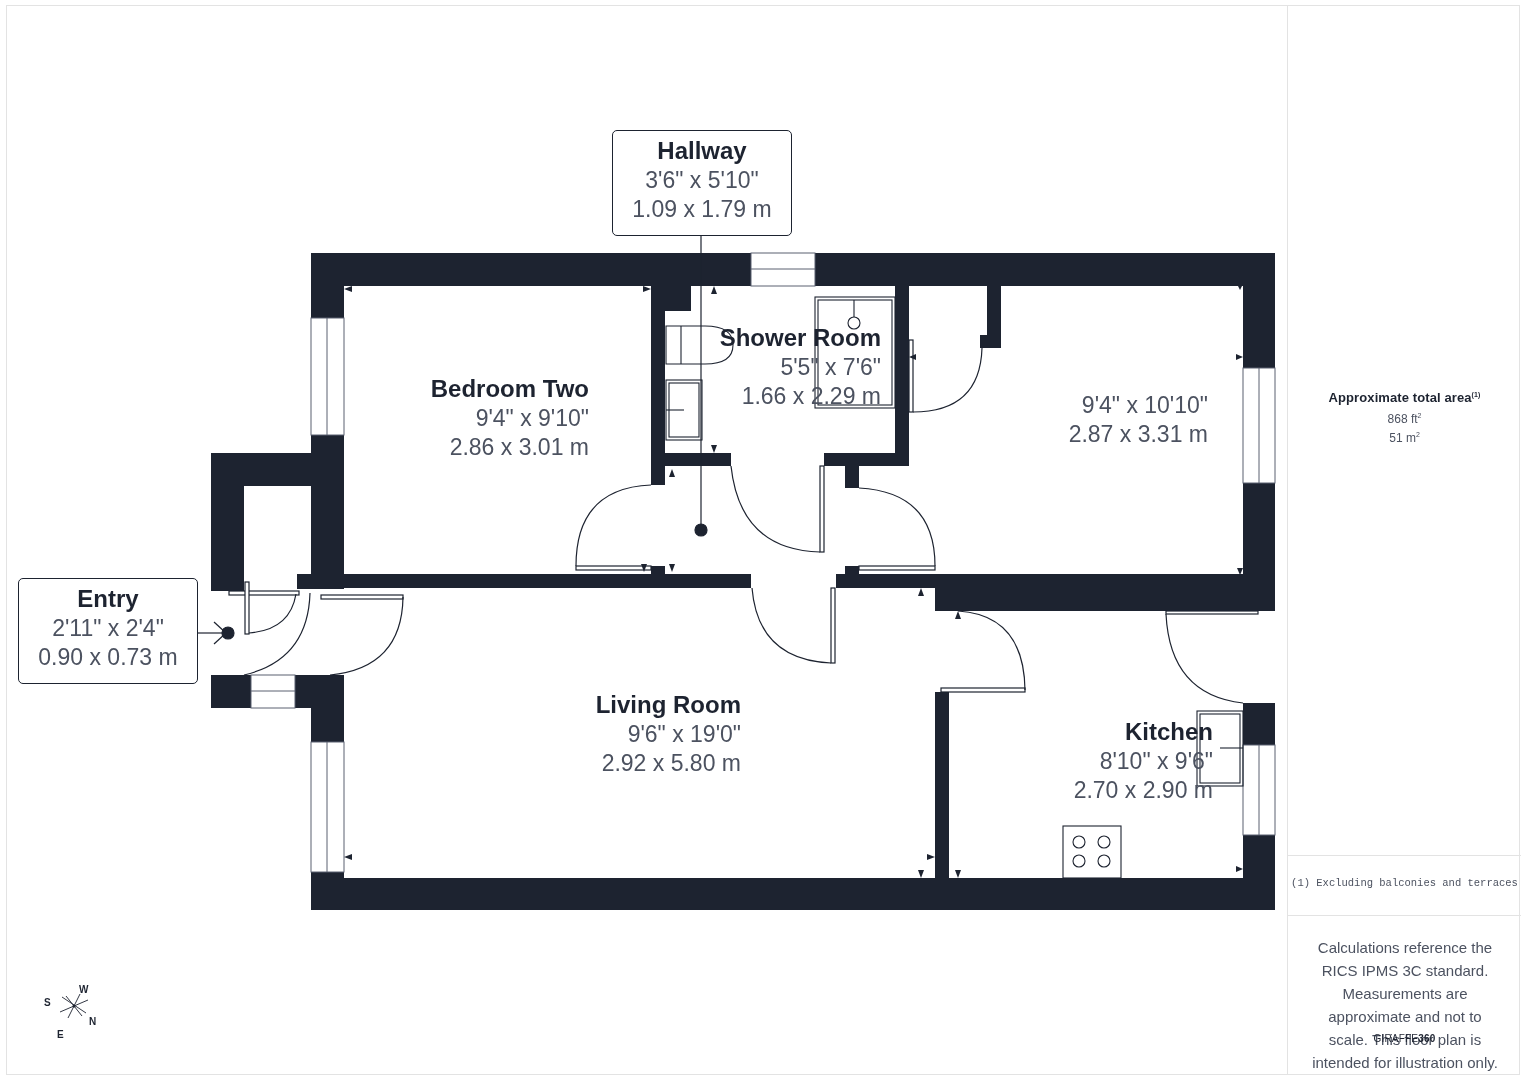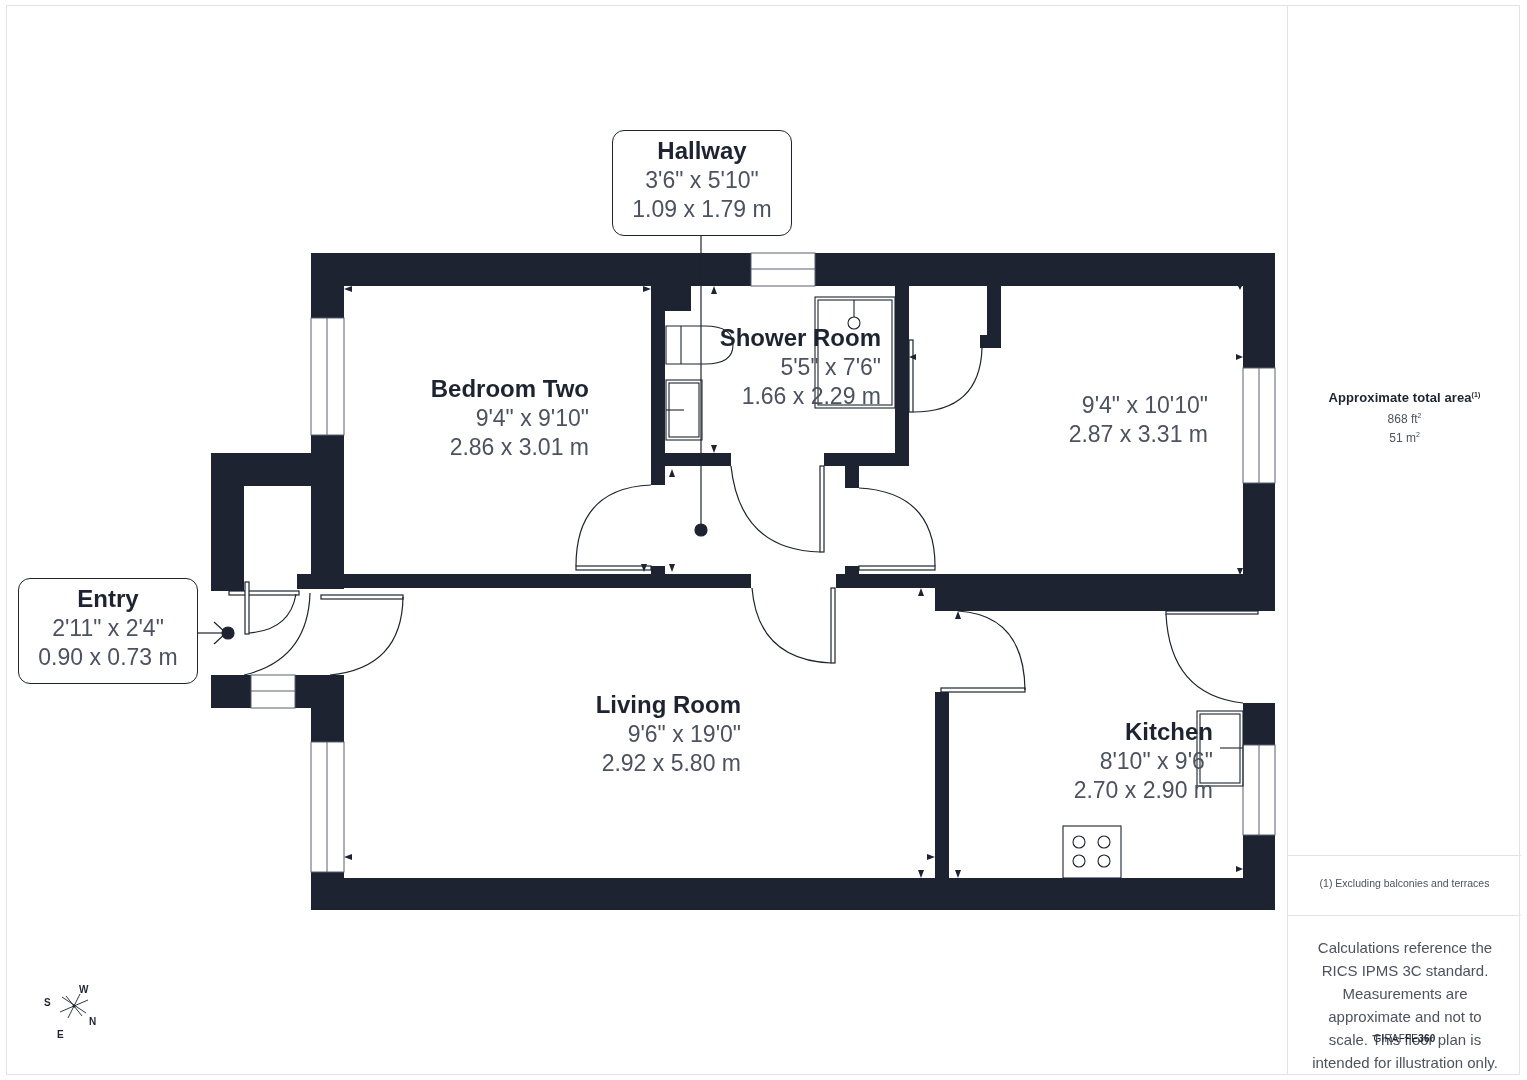--- a/index.html
+++ b/index.html
@@ -6,25 +6,25 @@
   body { width: 1527px; height: 1080px; position: relative; overflow: hidden; font-family: "Liberation Sans", "DejaVu Sans", sans-serif; }
   .frame { position: absolute; left: 6px; top: 5px; width: 1514px; height: 1070px; border: 1px solid #e3e3e3; box-sizing: border-box; }
   .sidebar { position: absolute; left: 1287px; top: 5px; width: 233px; height: 1070px; border-left: 1px solid #e3e3e3; box-sizing: border-box; }
   .plan { position: absolute; left: 0; top: 0; width: 1287px; height: 1080px; }
   .area-block { position: absolute; left: 0; top: 385px; width: 233px; text-align: center; }
   .area-title { font-weight: bold; font-size: 13px; color: #1d2330; letter-spacing: 0.1px; }
   .area-title sup { font-size: 7px; }
   .area-value { font-size: 12px; color: #4c5260; margin-top: 7px; }
   .area-value sup { font-size: 7px; }
   .sep { position: absolute; left: 0; width: 233px; height: 1px; background: #e3e3e3; }
-  .footnote { position: absolute; left: 0; top: 872px; width: 233px; text-align: center; font-size: 10.5px; color: #4c5260; }
+  .footnote { position: absolute; left: 0; top: 872px; width: 233px; text-align: center; font-size: 10.5px; color: #4c5260; font-family: Liberation Mono, monospace; }
   .disclaimer { position: absolute; left: 22px; top: 931px; width: 190px; text-align: center; font-size: 15px; line-height: 23px; color: #4c5260; }
   .brand { position: absolute; left: 0; top: 1028px; width: 233px; text-align: center; font-size: 10px; color: #1d2330; letter-spacing: 0.2px; }
   .brand b { font-weight: bold; }
-  .label-box { position: absolute; border: 1.3px solid #1d2330; border-radius: 12px; background: #fff; text-align: center; box-sizing: border-box; }
+  .label-box { position: absolute; border: 1.3px solid #1d2330; border-radius: 5px; background: #fff; text-align: center; box-sizing: border-box; }
   .room-name { font-weight: bold; color: #1d2330; }
   .room-dim { color: #4c5260; }
   .room-label { position: absolute; text-align: right; white-space: nowrap; }
   .room-label .room-name { font-size: 24px; line-height: 30px; }
   .room-label .room-dim { font-size: 23px; line-height: 29px; }
   .label-box .room-name { font-size: 24px; line-height: 30px; margin-top: 5px; }
   .label-box .room-dim { font-size: 23px; line-height: 29px; }
   .compass { position: absolute; left: 40px; top: 982px; width: 64px; height: 60px; }
 </style>
 </head>

